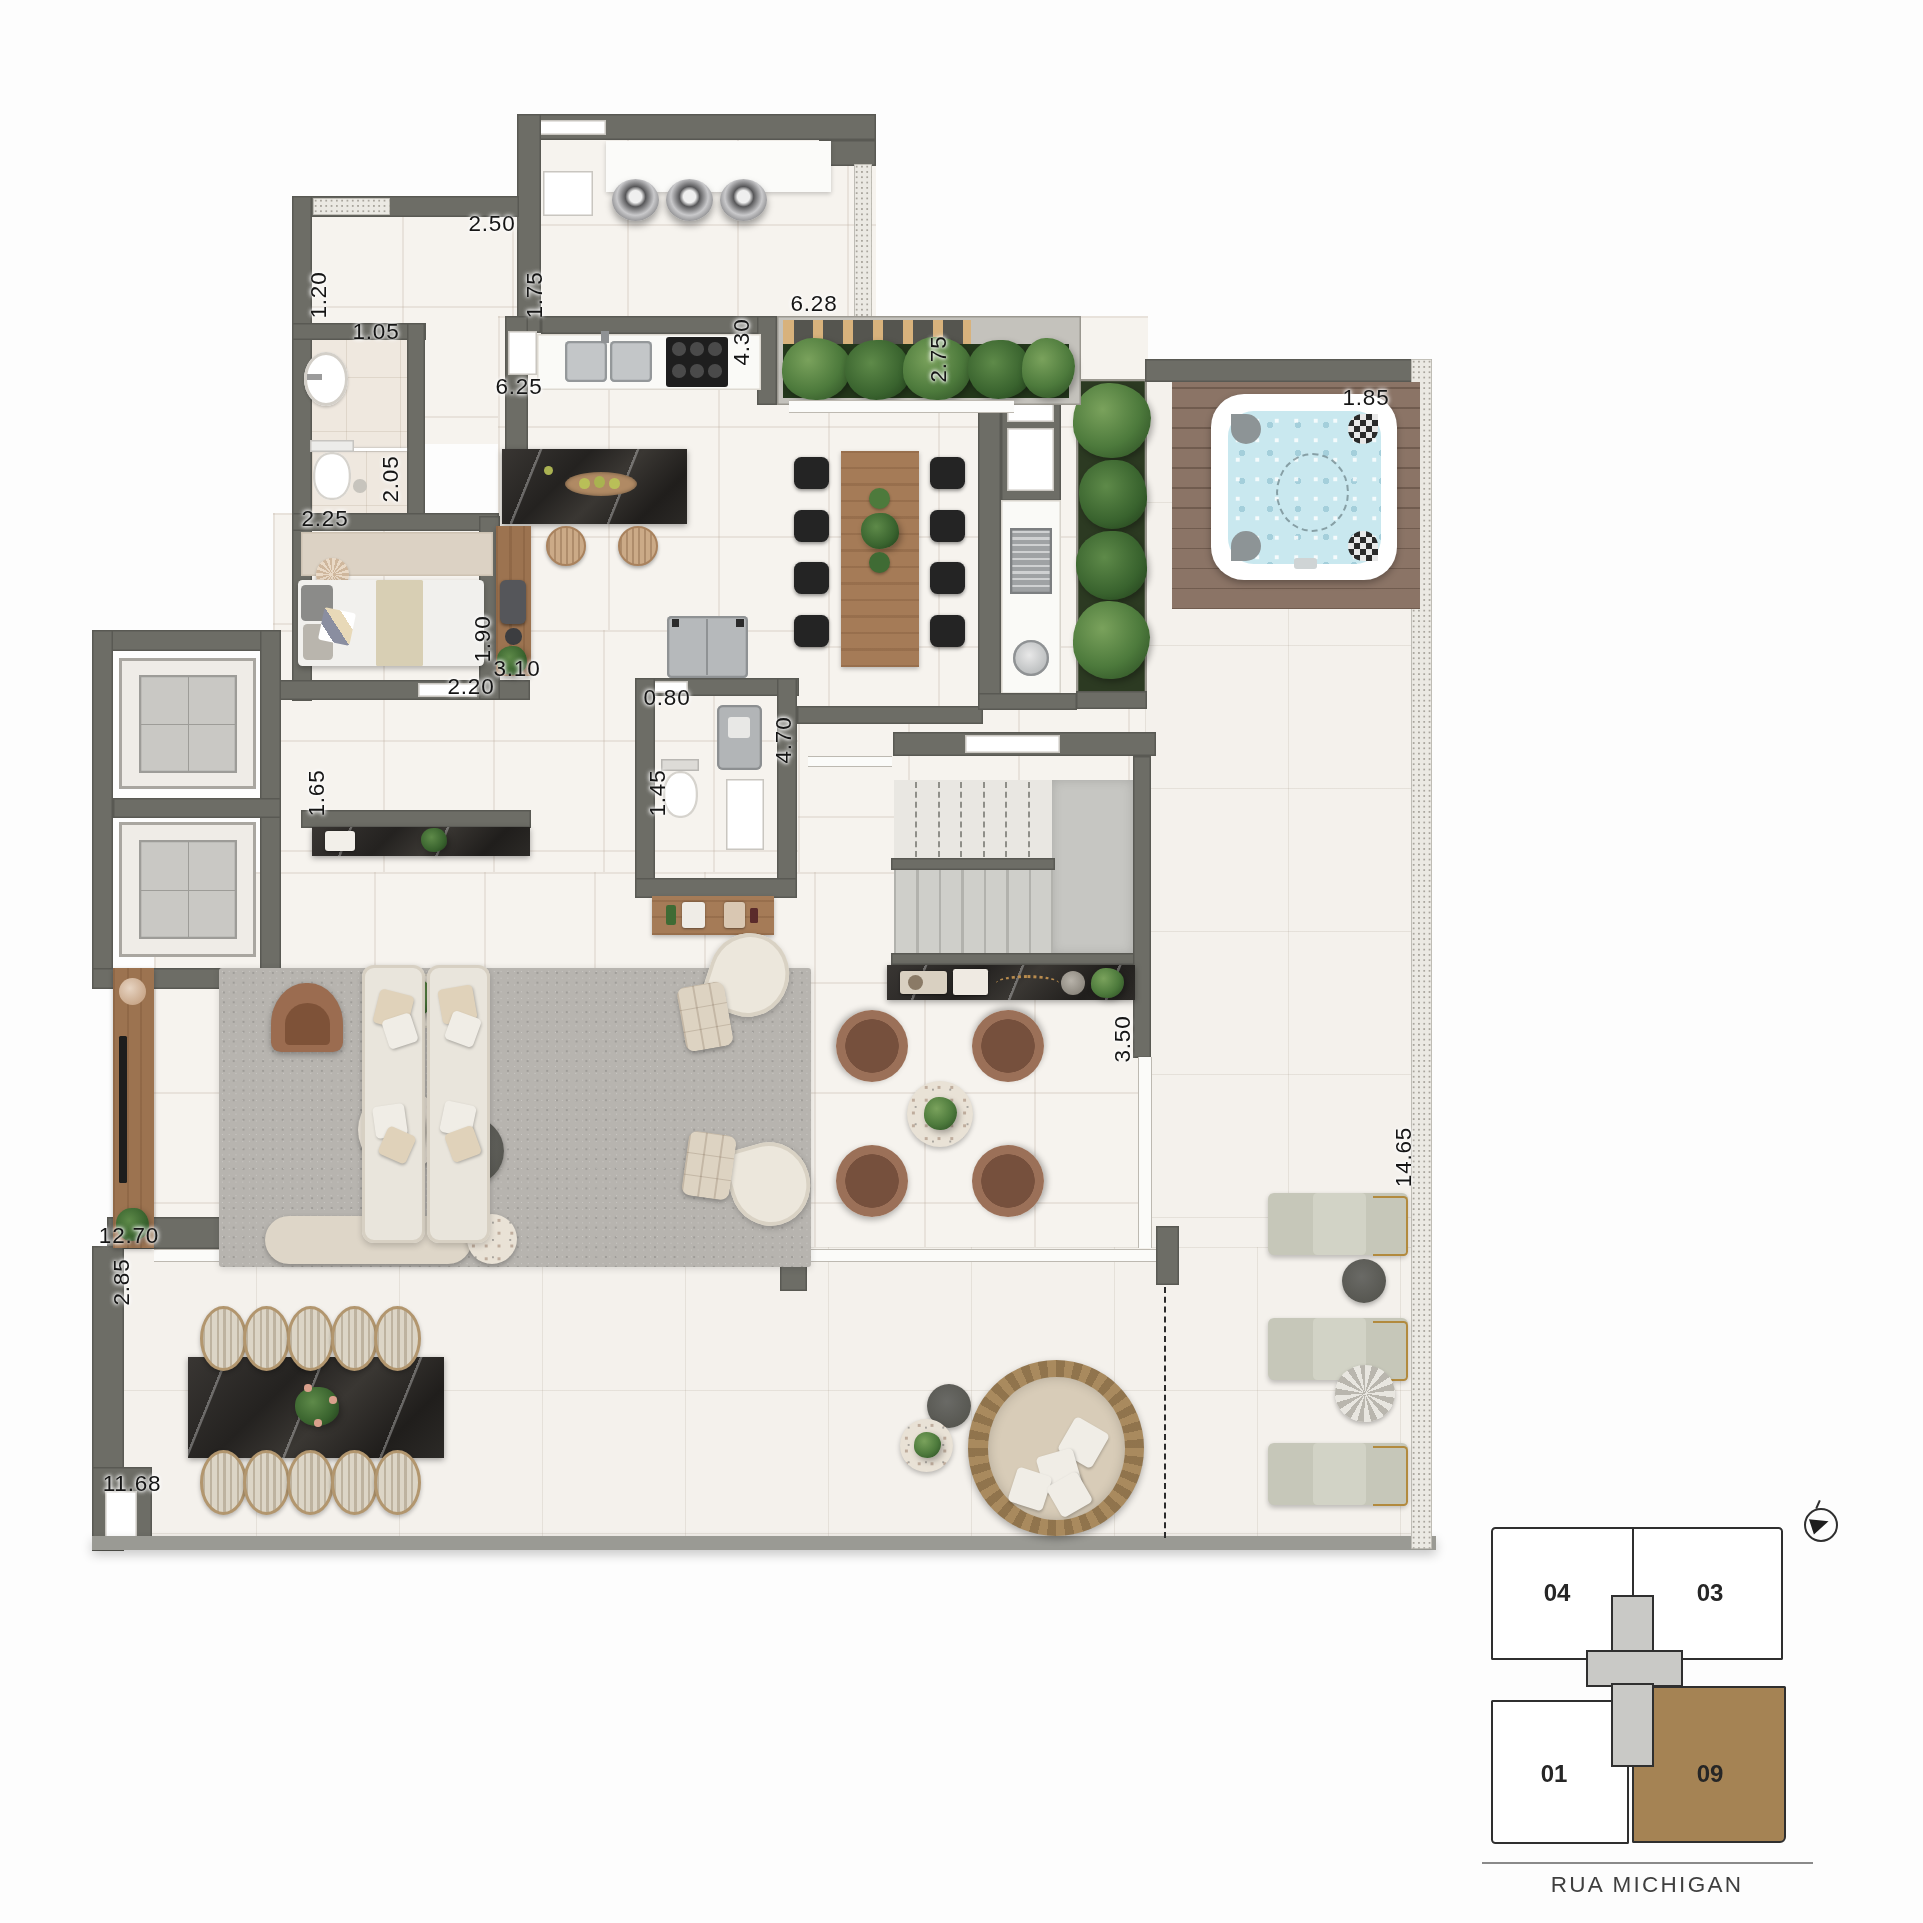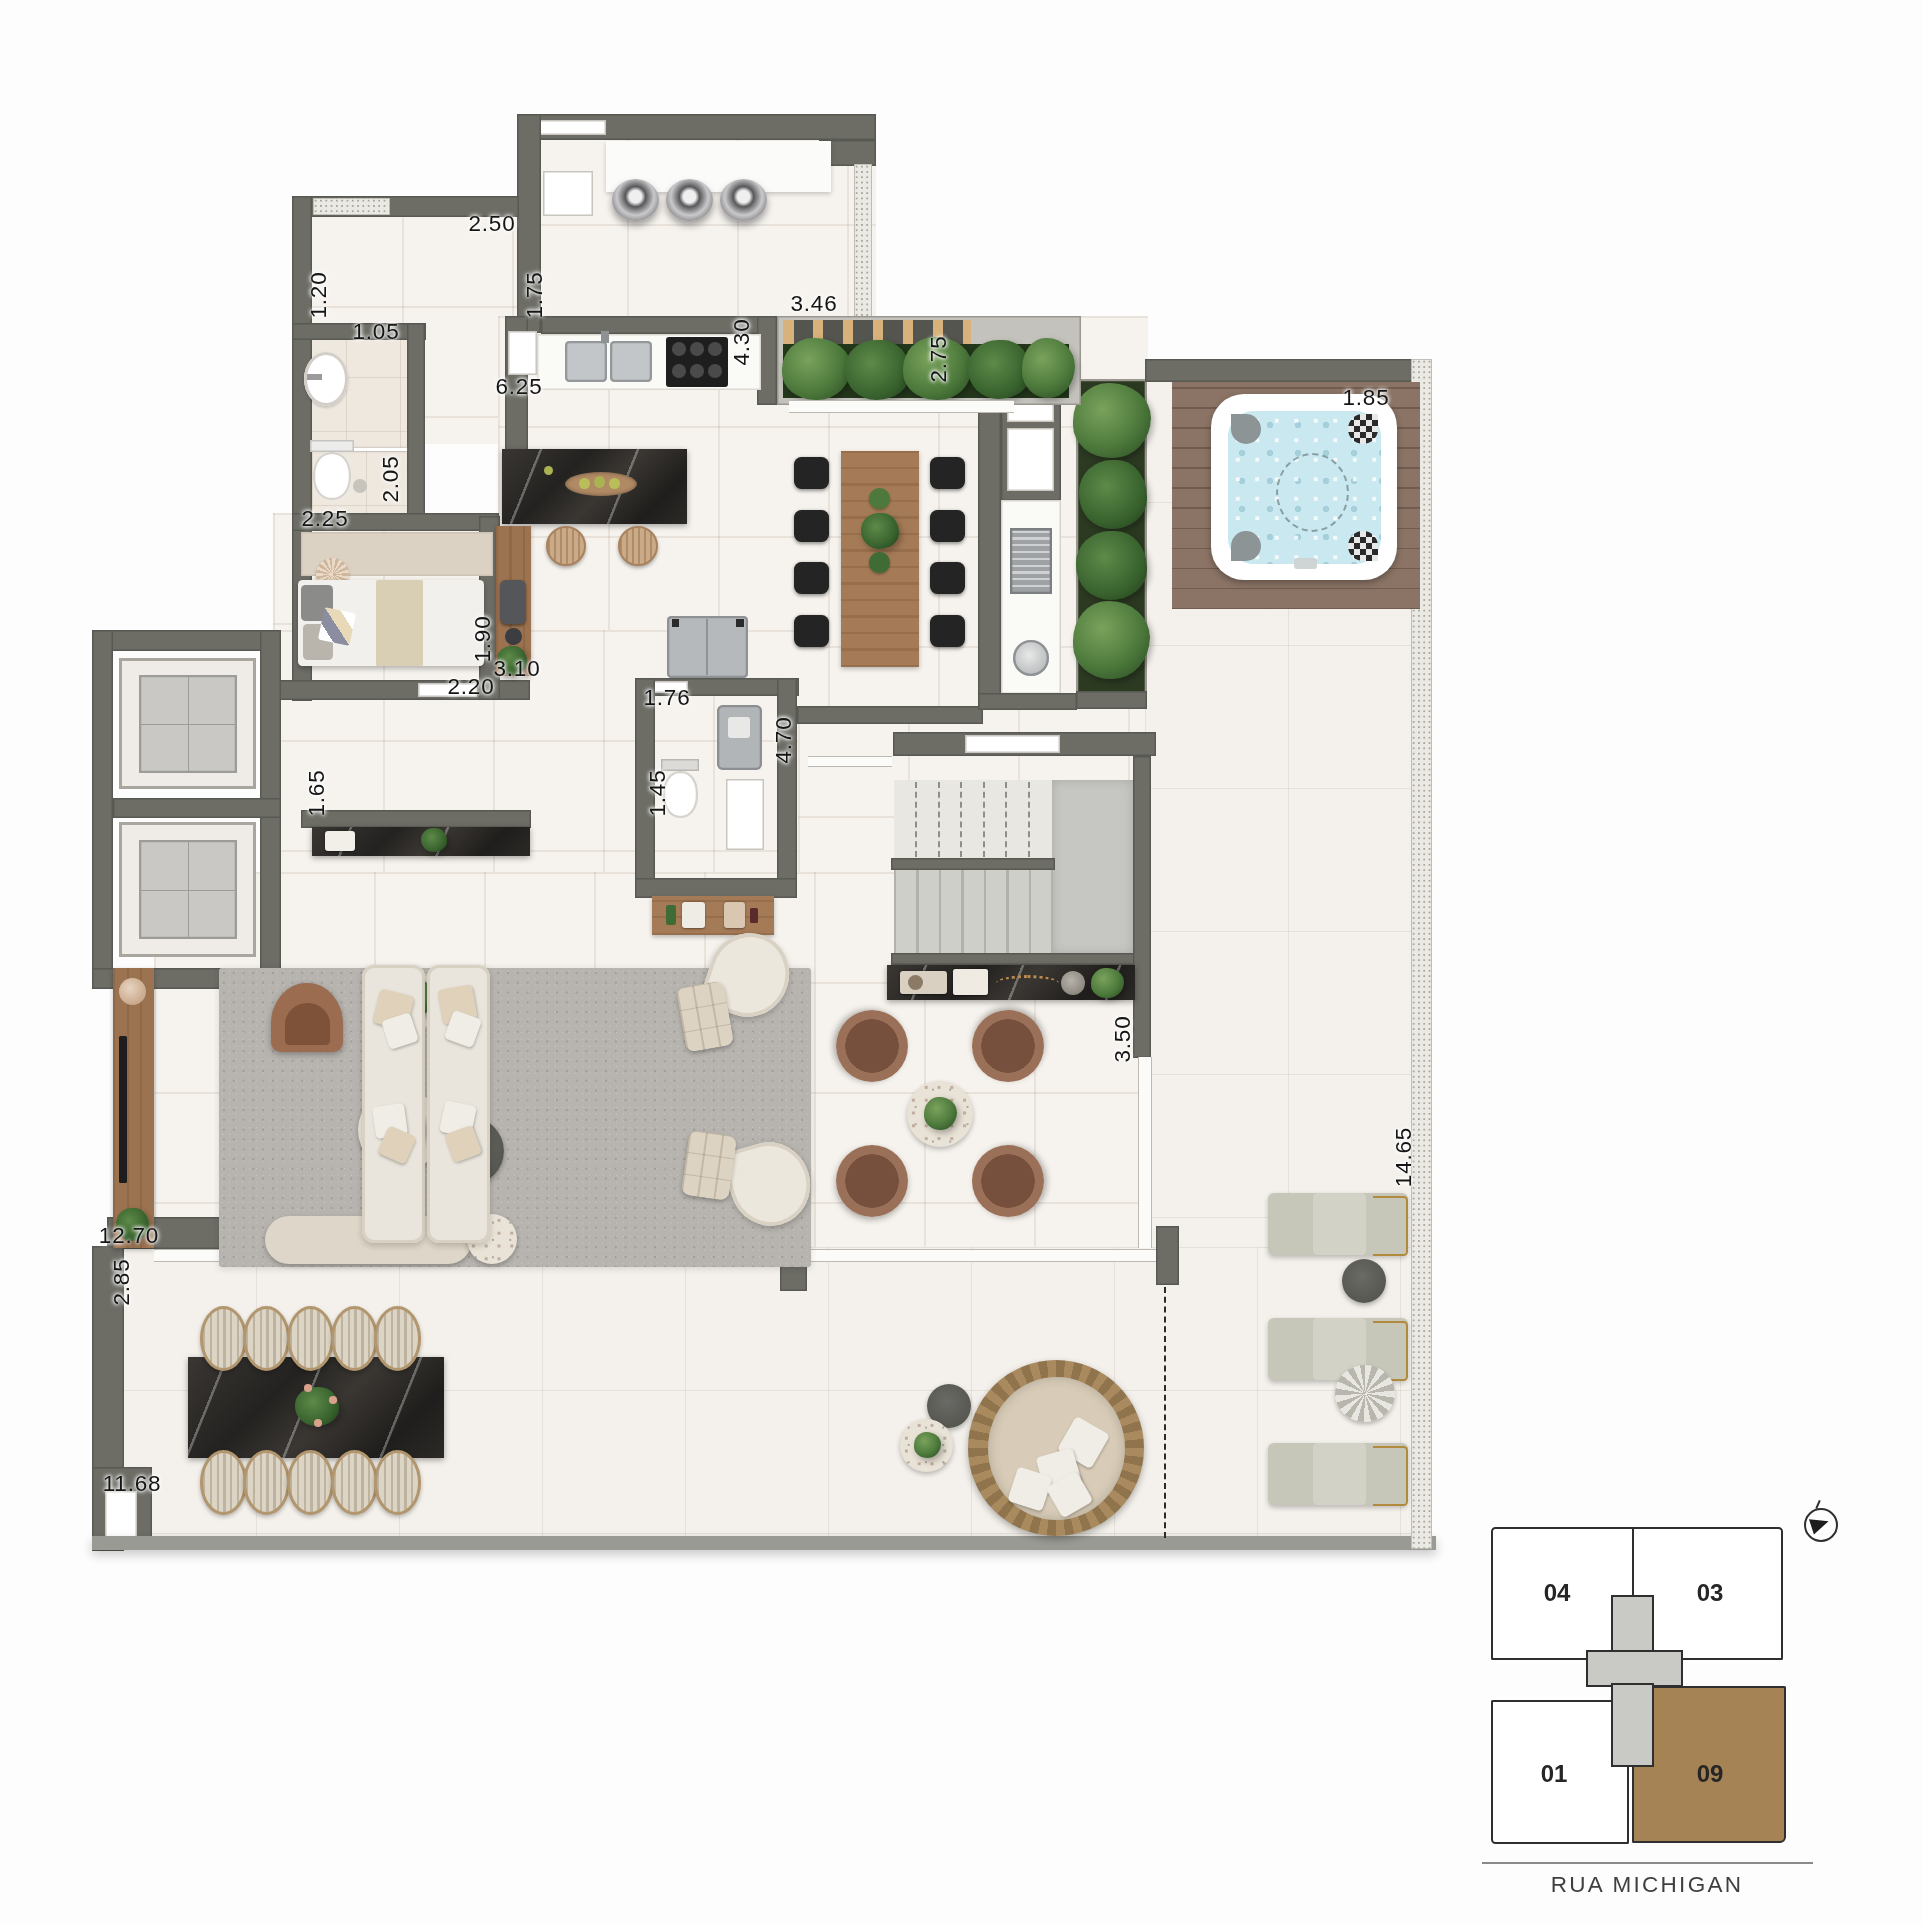--- a/index.html
+++ b/index.html
@@ -395,30 +395,30 @@
       <div class="frame"></div>
     </div>
   <div class="tbl-dark" style="left:1342px;top:1259px;width:44px;height:44px"></div>
   <div class="a" style="left:1335px;top:1365px;width:60px;height:57px;border-radius:50%;background:repeating-conic-gradient(#e8e6e0 0 14deg,#b9b6ae 14deg 28deg);box-shadow:0 2.3px 4.5px rgba(0,0,0,.25)"></div>
 
   <div class="lbl" style="left:492px;top:224px">2.50</div>
   <div class="lbl v" style="left:319px;top:295px">1.20</div>
   <div class="lbl v" style="left:535px;top:295px">1.75</div>
   <div class="lbl" style="left:376px;top:332px">1.05</div>
   <div class="lbl" style="left:519px;top:387px">6.25</div>
-  <div class="lbl" style="left:814px;top:304px">3.46</div>
+  <div class="lbl" style="left:814px;top:304px">6.28</div>
   <div class="lbl v" style="left:742px;top:342px">4.30</div>
   <div class="lbl v" style="left:939px;top:359px">2.75</div>
   <div class="lbl" style="left:1366px;top:398px">1.85</div>
   <div class="lbl v" style="left:391px;top:479px">2.05</div>
   <div class="lbl" style="left:325px;top:519px">2.25</div>
   <div class="lbl v" style="left:483px;top:639px">1.90</div>
   <div class="lbl" style="left:517px;top:669px">3.10</div>
   <div class="lbl" style="left:471px;top:687px">2.20</div>
-  <div class="lbl" style="left:667px;top:698px">1.76</div>
+  <div class="lbl" style="left:667px;top:698px">0.80</div>
   <div class="lbl v" style="left:658px;top:793px">1.45</div>
   <div class="lbl v" style="left:784px;top:740px">4.70</div>
   <div class="lbl v" style="left:317px;top:793px">1.65</div>
   <div class="lbl v" style="left:1123px;top:1039px">3.50</div>
   <div class="lbl v" style="left:1404px;top:1157px">14.65</div>
   <div class="lbl" style="left:129px;top:1236px">12.70</div>
   <div class="lbl v" style="left:122px;top:1282px">2.85</div>
   <div class="lbl" style="left:132px;top:1484px">11.68</div>
 
   <div class="a" style="left:1482px;top:1503px;width:361px;height:406px">

